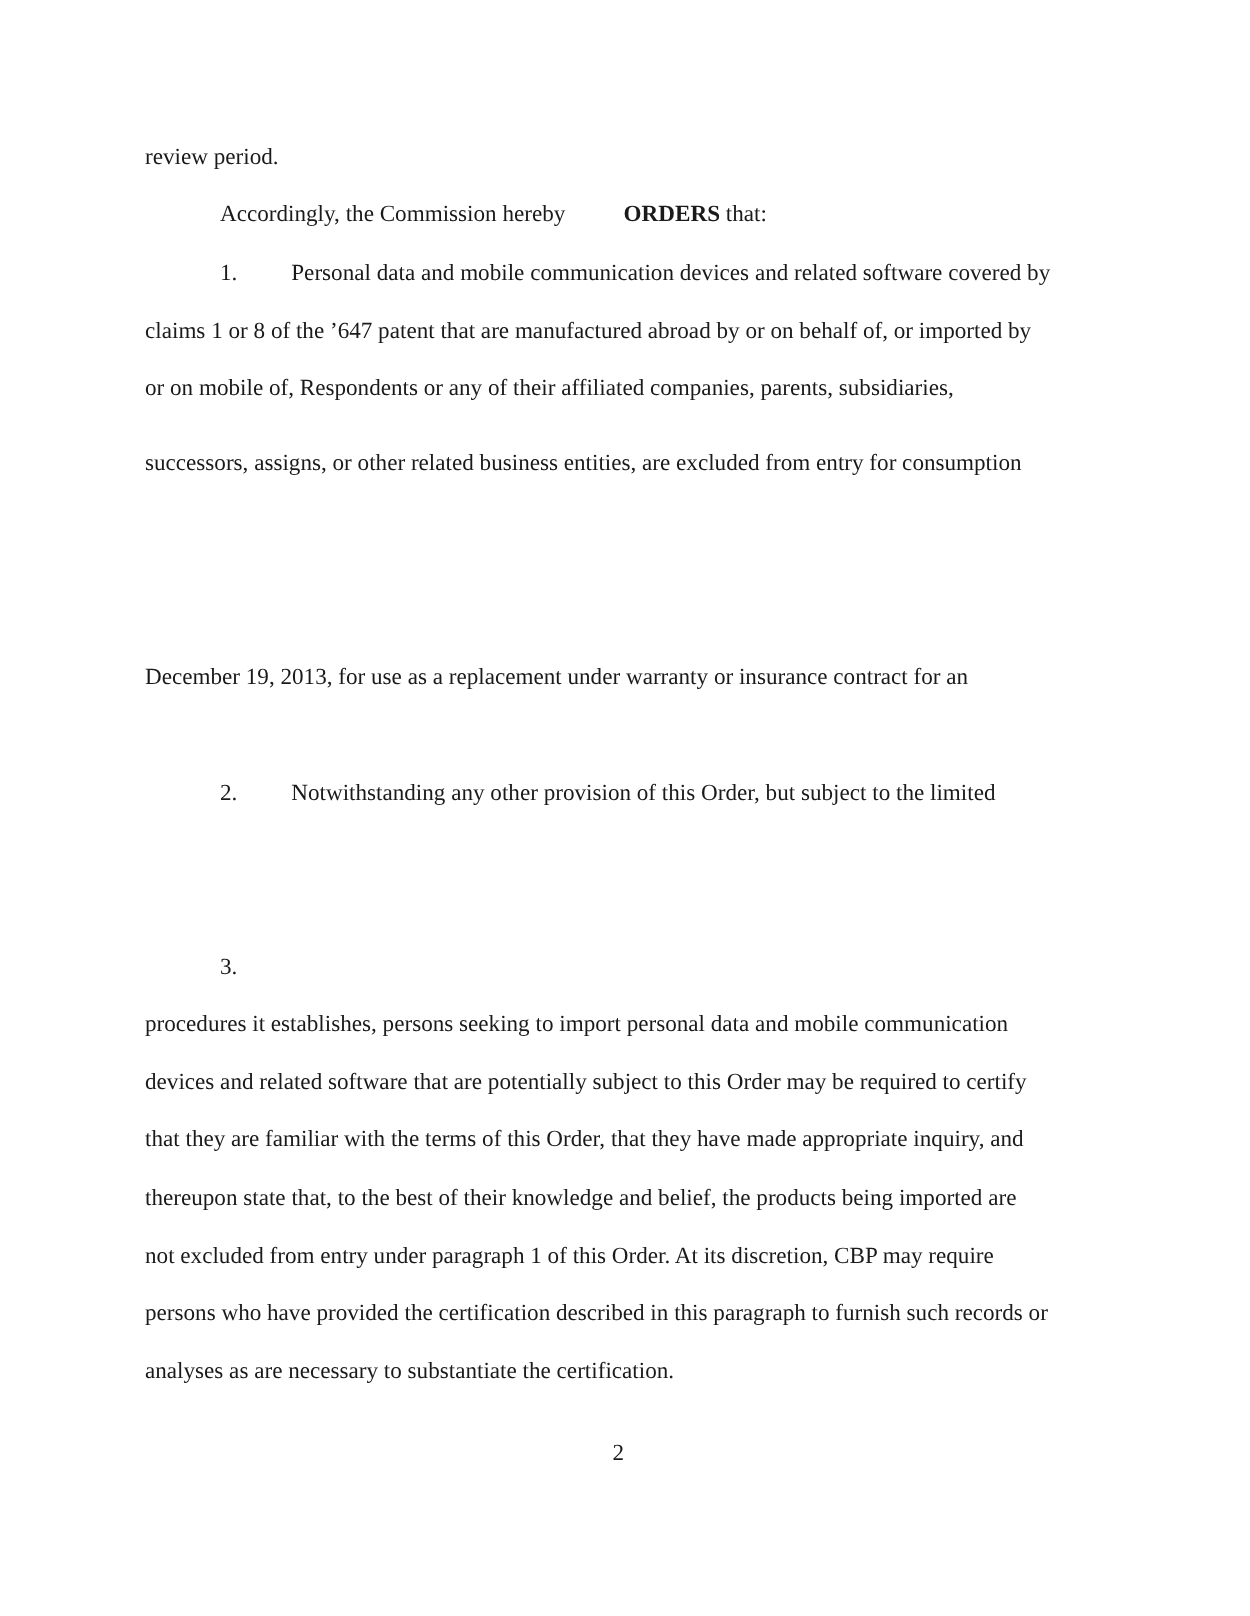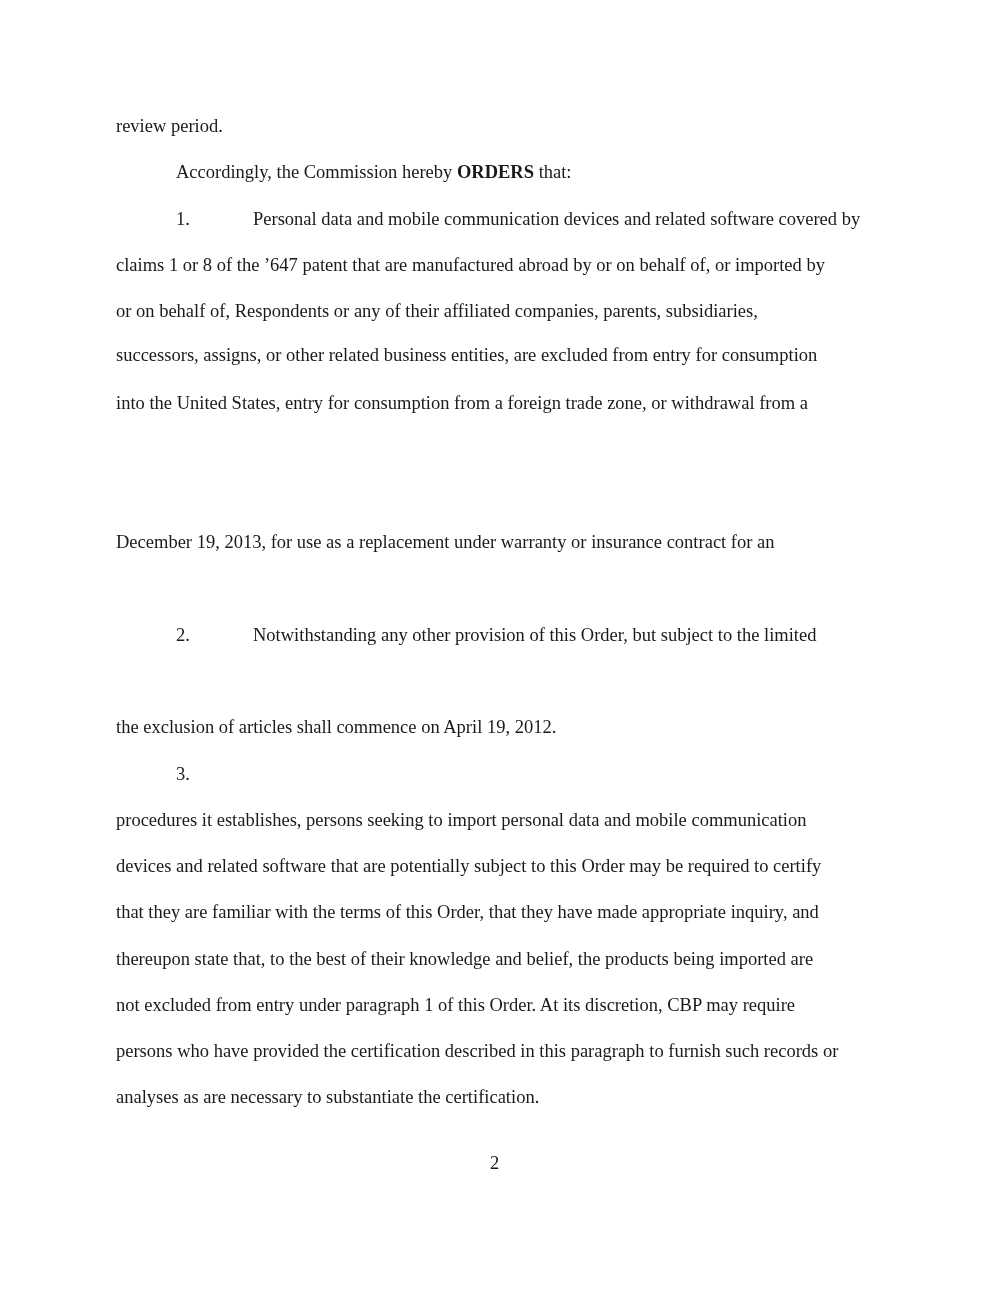--- a/index.html
+++ b/index.html
@@ -11,43 +11,41 @@
       font-size: 18.5px;
     }
     .line {
       position: absolute;
       left: 116px;
       white-space: nowrap;
       line-height: 22px;
     }
     .indent { left: 176px; }
     .num { position: absolute; left: 176px; white-space: nowrap; line-height: 22px; }
-    .numtext { position: absolute; left: 233px; white-space: nowrap; line-height: 22px; margin-left: 20px; }
-    .bold { font-weight: bold; }
+    .numtext { position: absolute; left: 233px; white-space: nowrap; line-height: 22px; }
+    .bold { font-weight: bold; margin-left: 42px; }
     .page-number { position: absolute; left: 490px; top: 1152px; line-height: 22px; }
   </style>
 </head>
 <body>
 
 <div class="page">
   <div class="line" style="top:115px">review period.</div>
 
   <div class="line indent" style="top:161px"><span>Accordingly, the Commission hereby </span><span class="bold">ORDERS</span><span> that:</span></div>
 
   <div class="num" style="top:208px">1.</div>
   <div class="numtext" style="top:208px">Personal data and mobile communication devices and related software covered by</div>
   <div class="line" style="top:254px">claims 1 or 8 of the ’647 patent that are manufactured abroad by or on behalf of, or imported by</div>
-  <div class="line" style="top:300px">or on behalf of, Respondents or any of their affiliated companies, parents, subsidiaries,</div>
-  <div class="line" style="top:344px">successors, assigns, or other related business entities, are excluded from entry for consumption</div>
-  <div class="line" style="top:392px">into the United States, entry for consumption from a foreign trade zone, or withdrawal from a</div>
+  <div class="line" style="top:300px">or on mobile of, Respondents or any of their affiliated companies, parents, subsidiaries,</div>
+  <div class="line" style="top:360px">successors, assigns, or other related business entities, are excluded from entry for consumption</div>
   <div class="line" style="top:531px">December 19, 2013, for use as a replacement under warranty or insurance contract for an</div>
 
   <div class="num" style="top:624px">2.</div>
   <div class="numtext" style="top:624px">Notwithstanding any other provision of this Order, but subject to the limited</div>
-  <div class="line" style="top:716px">the exclusion of articles shall commence on April 19, 2012.</div>
 
   <div class="num" style="top:763px">3.</div>
   <div class="line" style="top:809px">procedures it establishes, persons seeking to import personal data and mobile communication</div>
   <div class="line" style="top:855px">devices and related software that are potentially subject to this Order may be required to certify</div>
   <div class="line" style="top:901px">that they are familiar with the terms of this Order, that they have made appropriate inquiry, and</div>
   <div class="line" style="top:948px">thereupon state that, to the best of their knowledge and belief, the products being imported are</div>
   <div class="line" style="top:994px">not excluded from entry under paragraph 1 of this Order.  At its discretion, CBP may require</div>
   <div class="line" style="top:1086px">analyses as are necessary to substantiate the certification.</div>
   <div class="line" style="top:1040px">persons who have provided the certification described in this paragraph to furnish such records or</div>
 

